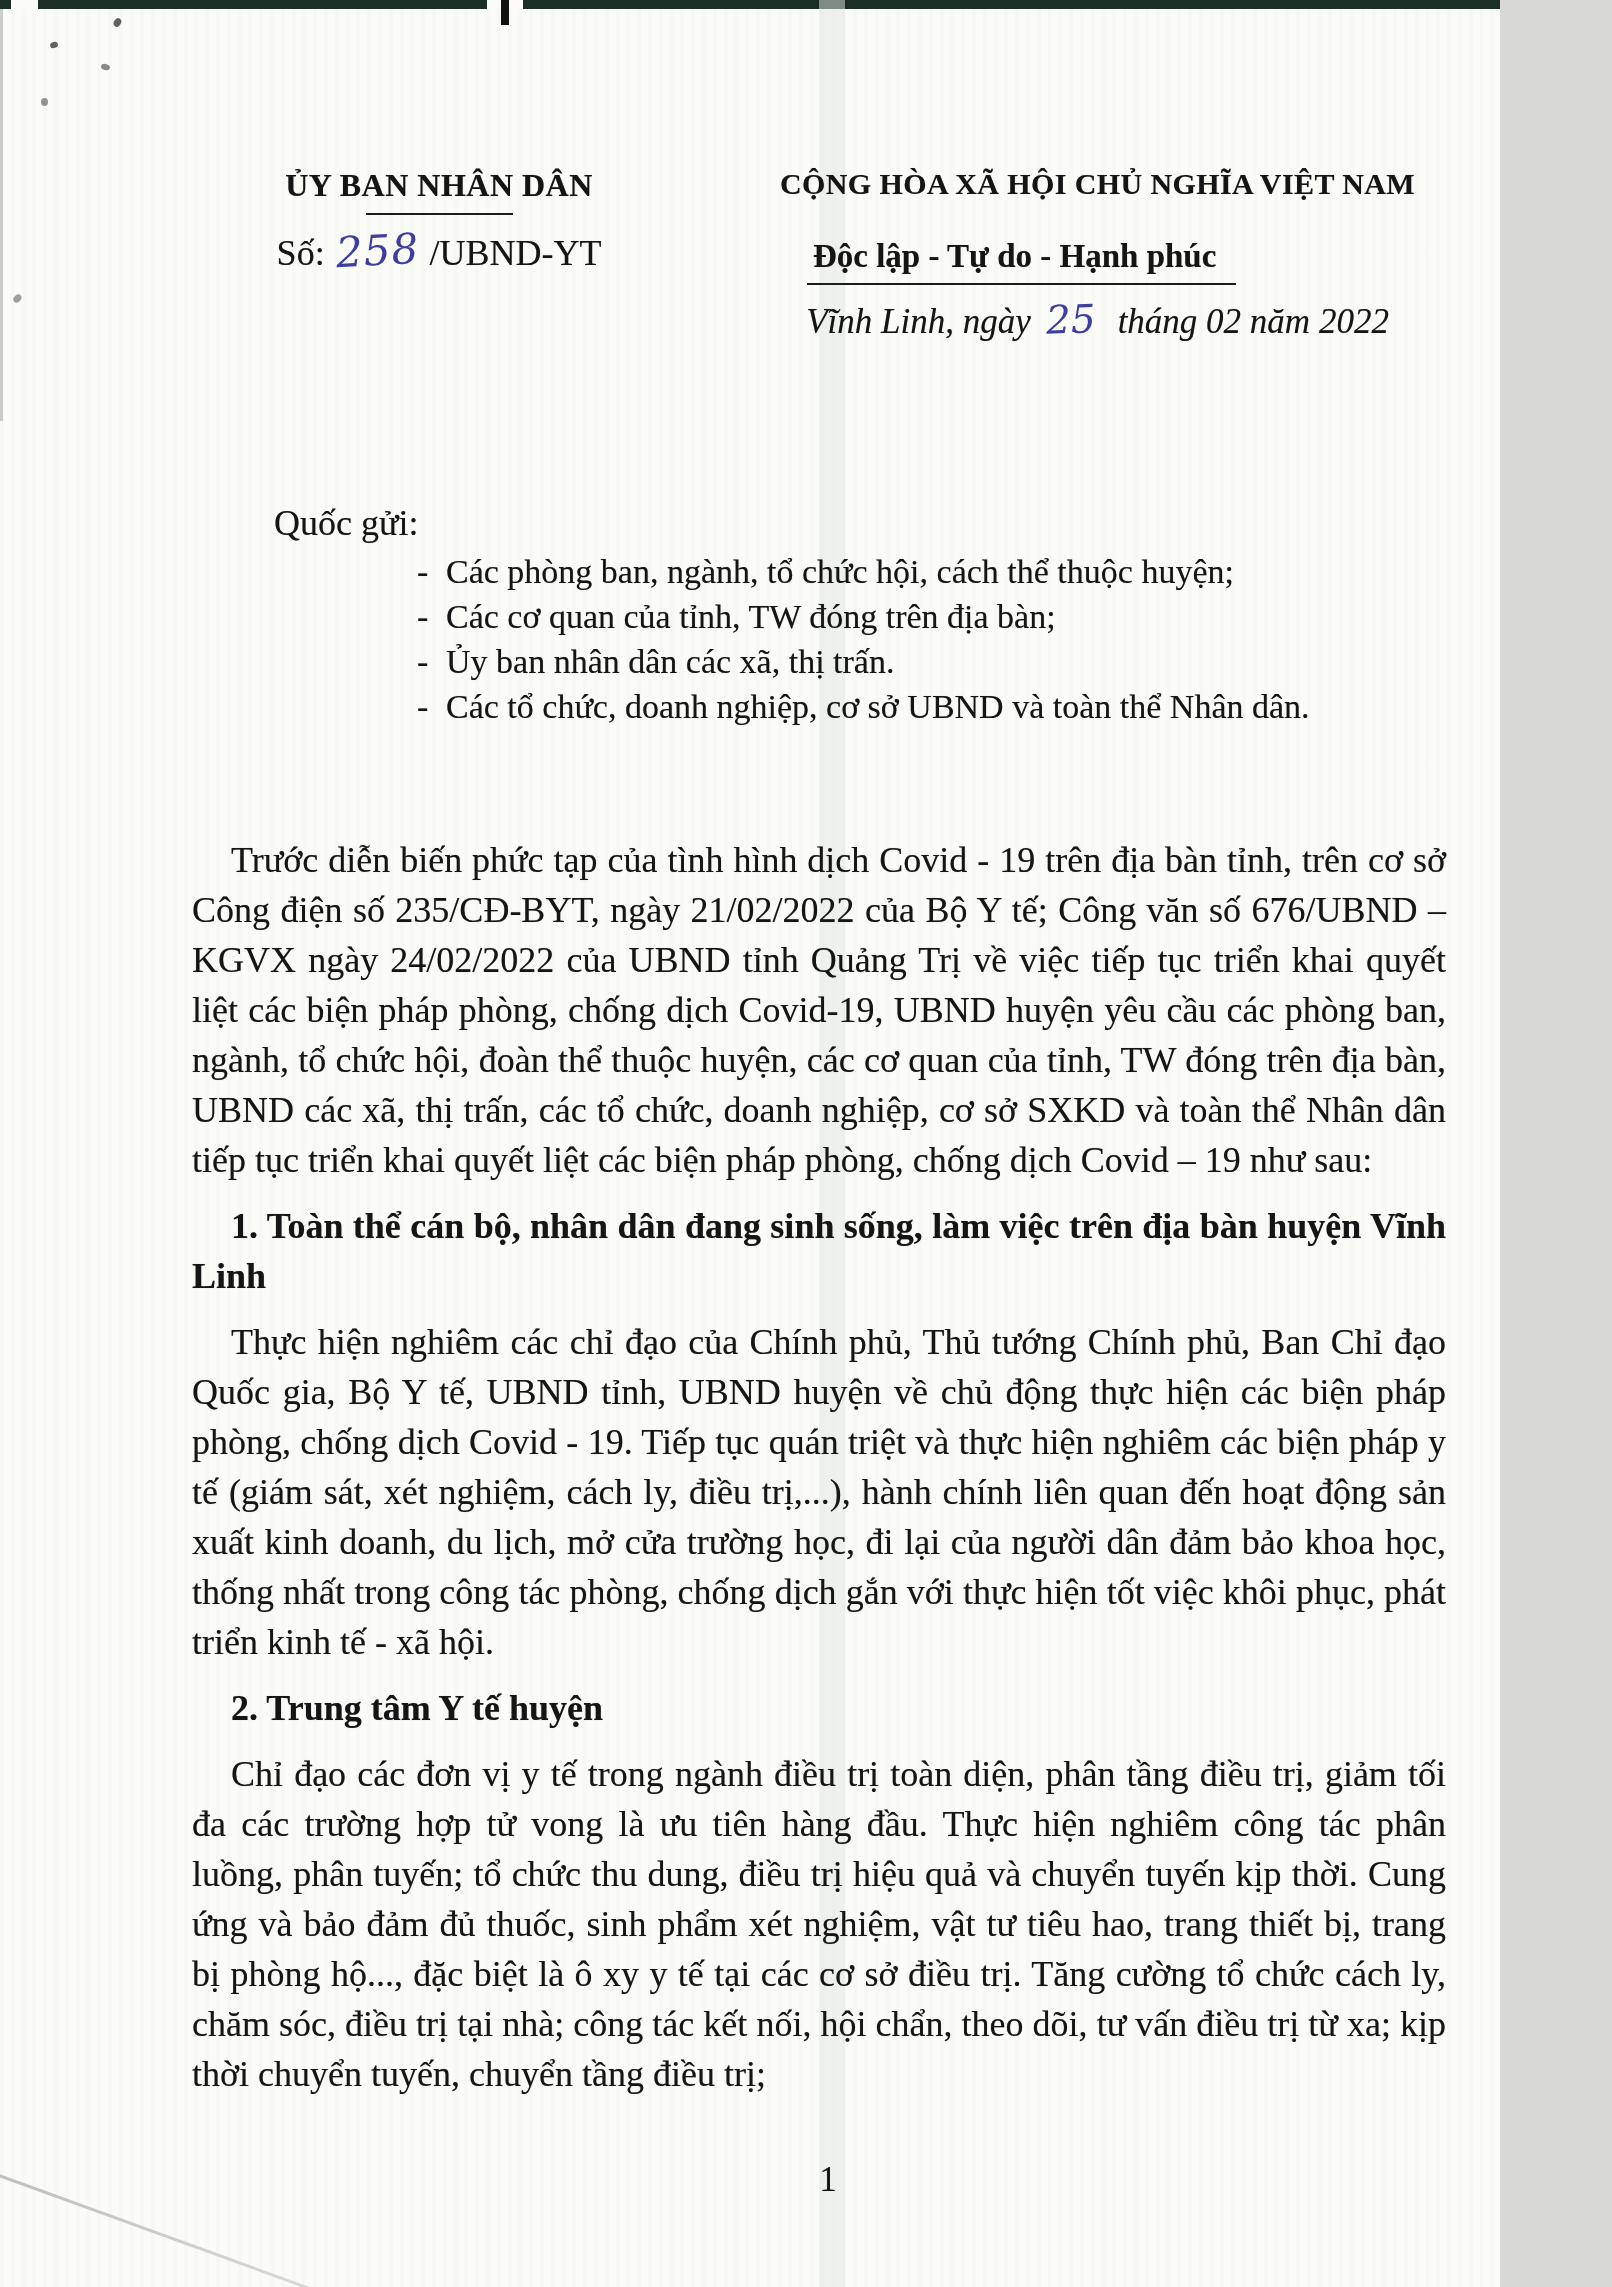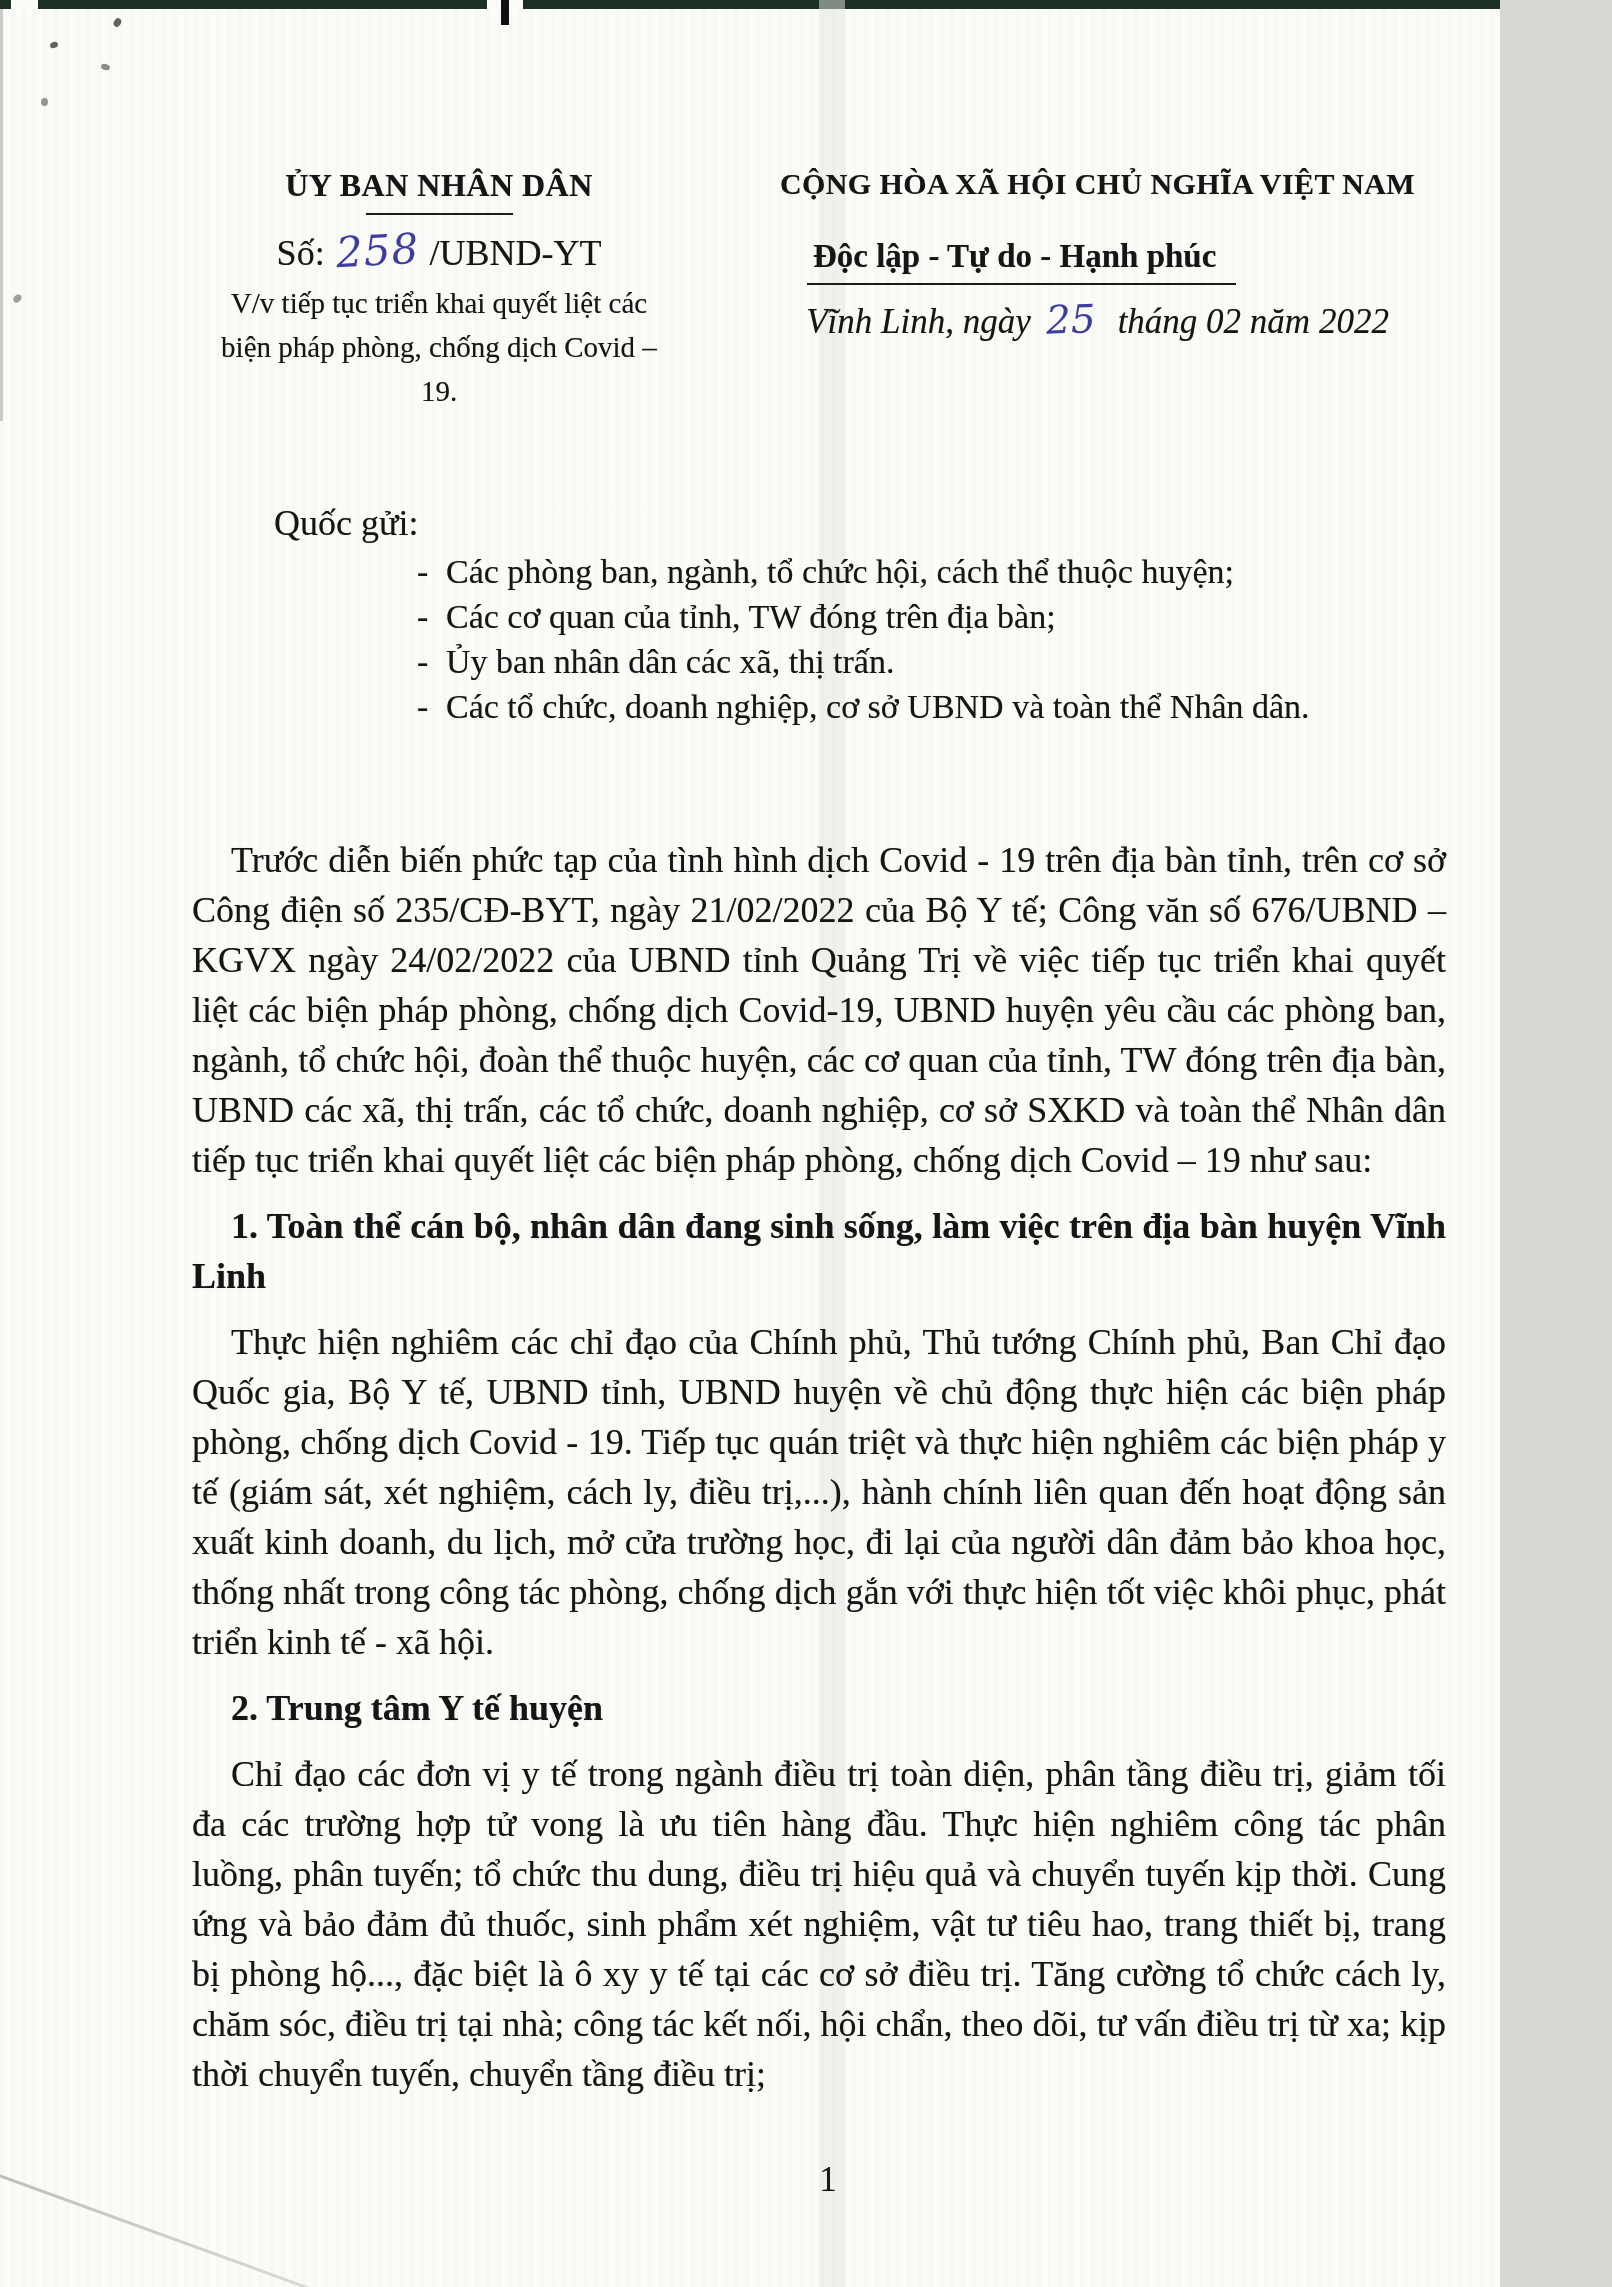--- a/index.html
+++ b/index.html
@@ -71,21 +71,20 @@
   <div class="speck sp4"></div>
   <div class="speck sp5"></div>
   <div class="streak"></div>
   <div class="left-edge"></div>
   <div class="crease"></div>
 
   <div class="hdr-left">
     <div class="org1">ỦY BAN NHÂN DÂN</div>
     <div class="org-line"></div>
     <div class="num-line"><span>Số:</span><span class="hand num-hand">258</span><span>/UBND-YT</span></div>
-    <div class="subject">V/v tiếp tục triển khai quyết liệt các biện pháp phòng, chống dịch Covid – 19.</div>
   </div>
 
   <div class="hdr-right">
     <div class="country">CỘNG HÒA XÃ HỘI CHỦ NGHĨA VIỆT NAM</div>
     <div class="motto-wrap">
       <span class="motto">Độc lập - Tự do - Hạnh phúc</span>
     </div>
     <div class="date-line"><span>Vĩnh Linh, ngày</span><span class="hand day-hand">25</span><span>tháng 02 năm 2022</span></div>
   </div>
 

